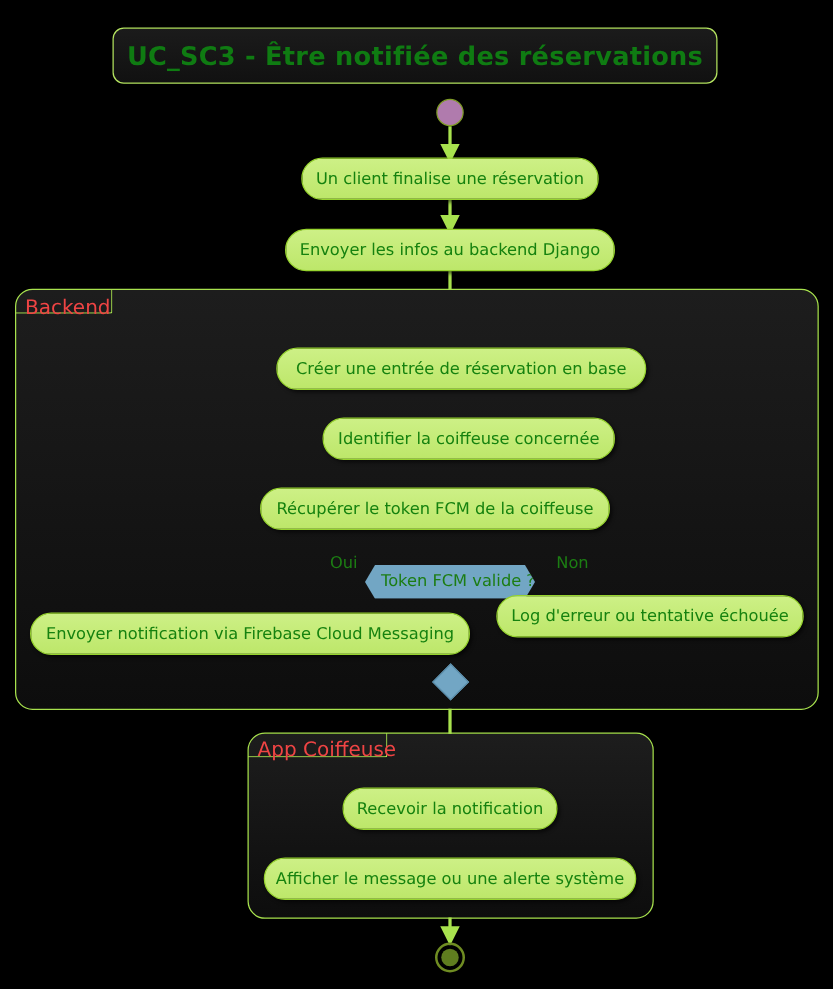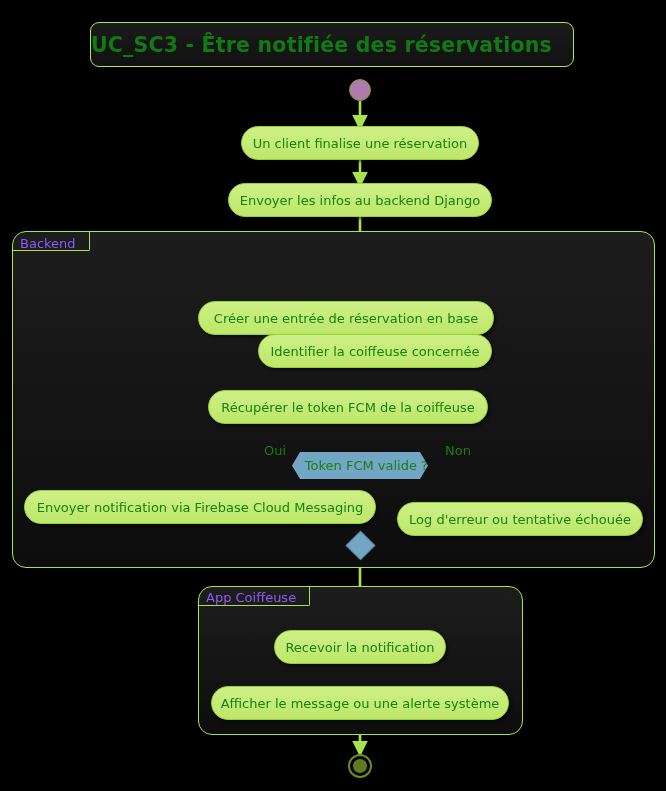--- a/index.html
+++ b/index.html
@@ -26,20 +26,21 @@
     left: 90px;
     top: 22px;
     width: 484px;
     height: 45px;
     box-sizing: border-box;
     background: linear-gradient(180deg, #1b1b1b 0%, #111111 100%);
     border: 1.6px solid #b4e360;
     border-radius: 9px;
     display: flex;
     align-items: center;
+    justify-content: center;
   }
   .title-text {
     color: #0f7b12;
     font-size: 20.5px;
     font-weight: bold;
     letter-spacing: 0.2px;
     white-space: nowrap;
   }
   
   .partition {
@@ -52,22 +53,22 @@
   .partition-tab {
     position: absolute;
     box-sizing: border-box;
     background: transparent;
     border-right: 1.5px solid #a8e24e;
     border-bottom: 1.5px solid #a8e24e;
     border-bottom-right-radius: 2px;
   }
   .partition-label {
     position: absolute;
-    color: #8b5cf6;
-    font-size: 13px;
+    color: #ef4444;
+    font-size: 16px;
     white-space: nowrap;
   }
   
   .activity {
     position: absolute;
     box-sizing: border-box;
     height: 34px;
     background: linear-gradient(180deg, #cdf086 0%, #bde76a 100%);
     border: 1.2px solid #96d32e;
     border-radius: 17px;
@@ -195,21 +196,21 @@
 </div>
 
 <div class="activity" style="left:228px; top:183px; width:264px;">
   <span>Envoyer les infos au backend Django</span>
 </div>
 
 <div class="partition" style="left:12px; top:231px; width:643px; height:337px;"></div>
 <div class="partition-tab" style="left:12px; top:231px; width:78px; height:20px;"></div>
 <div class="partition-label" style="left:20px; top:236px;">Backend</div>
 
-<div class="activity" style="left:198px; top:278px; width:296px;margin-top:23px;">
+<div class="activity" style="left:221px; top:278px; width:296px;">
   <span>Créer une entrée de réservation en base</span>
 </div>
 
 <div class="activity" style="left:258px; top:334px; width:234px;">
   <span>Identifier la coiffeuse concernée</span>
 </div>
 
 <div class="activity" style="left:208px; top:390px; width:280px;">
   <span>Récupérer le token FCM de la coiffeuse</span>
 </div>
@@ -217,21 +218,21 @@
 <div class="decision" style="left:292px; top:452px; width:136px;justify-content:flex-end;">
   <span>Token FCM valide ?</span>
 </div>
 <div class="branch-label" style="left:264px; top:443px;">Oui</div>
 <div class="branch-label" style="left:445px; top:443px;">Non</div>
 
 <div class="activity" style="left:24px; top:490px; width:352px;">
   <span>Envoyer notification via Firebase Cloud Messaging</span>
 </div>
 
-<div class="activity" style="left:397px; top:502px; width:246px;">
+<div class="activity" style="left:397px; top:476px; width:246px;">
   <span>Log d'erreur ou tentative échouée</span>
 </div>
 
 <div class="merge" style="left:350px; top:535px;"></div>
 
 <div class="partition" style="left:198px; top:586px; width:325px; height:149px;"></div>
 <div class="partition-tab" style="left:198px; top:586px; width:112px; height:20px;"></div>
 <div class="partition-label" style="left:206px; top:590px;">App Coiffeuse</div>
 
 <div class="activity" style="left:274px; top:630px; width:172px;">

